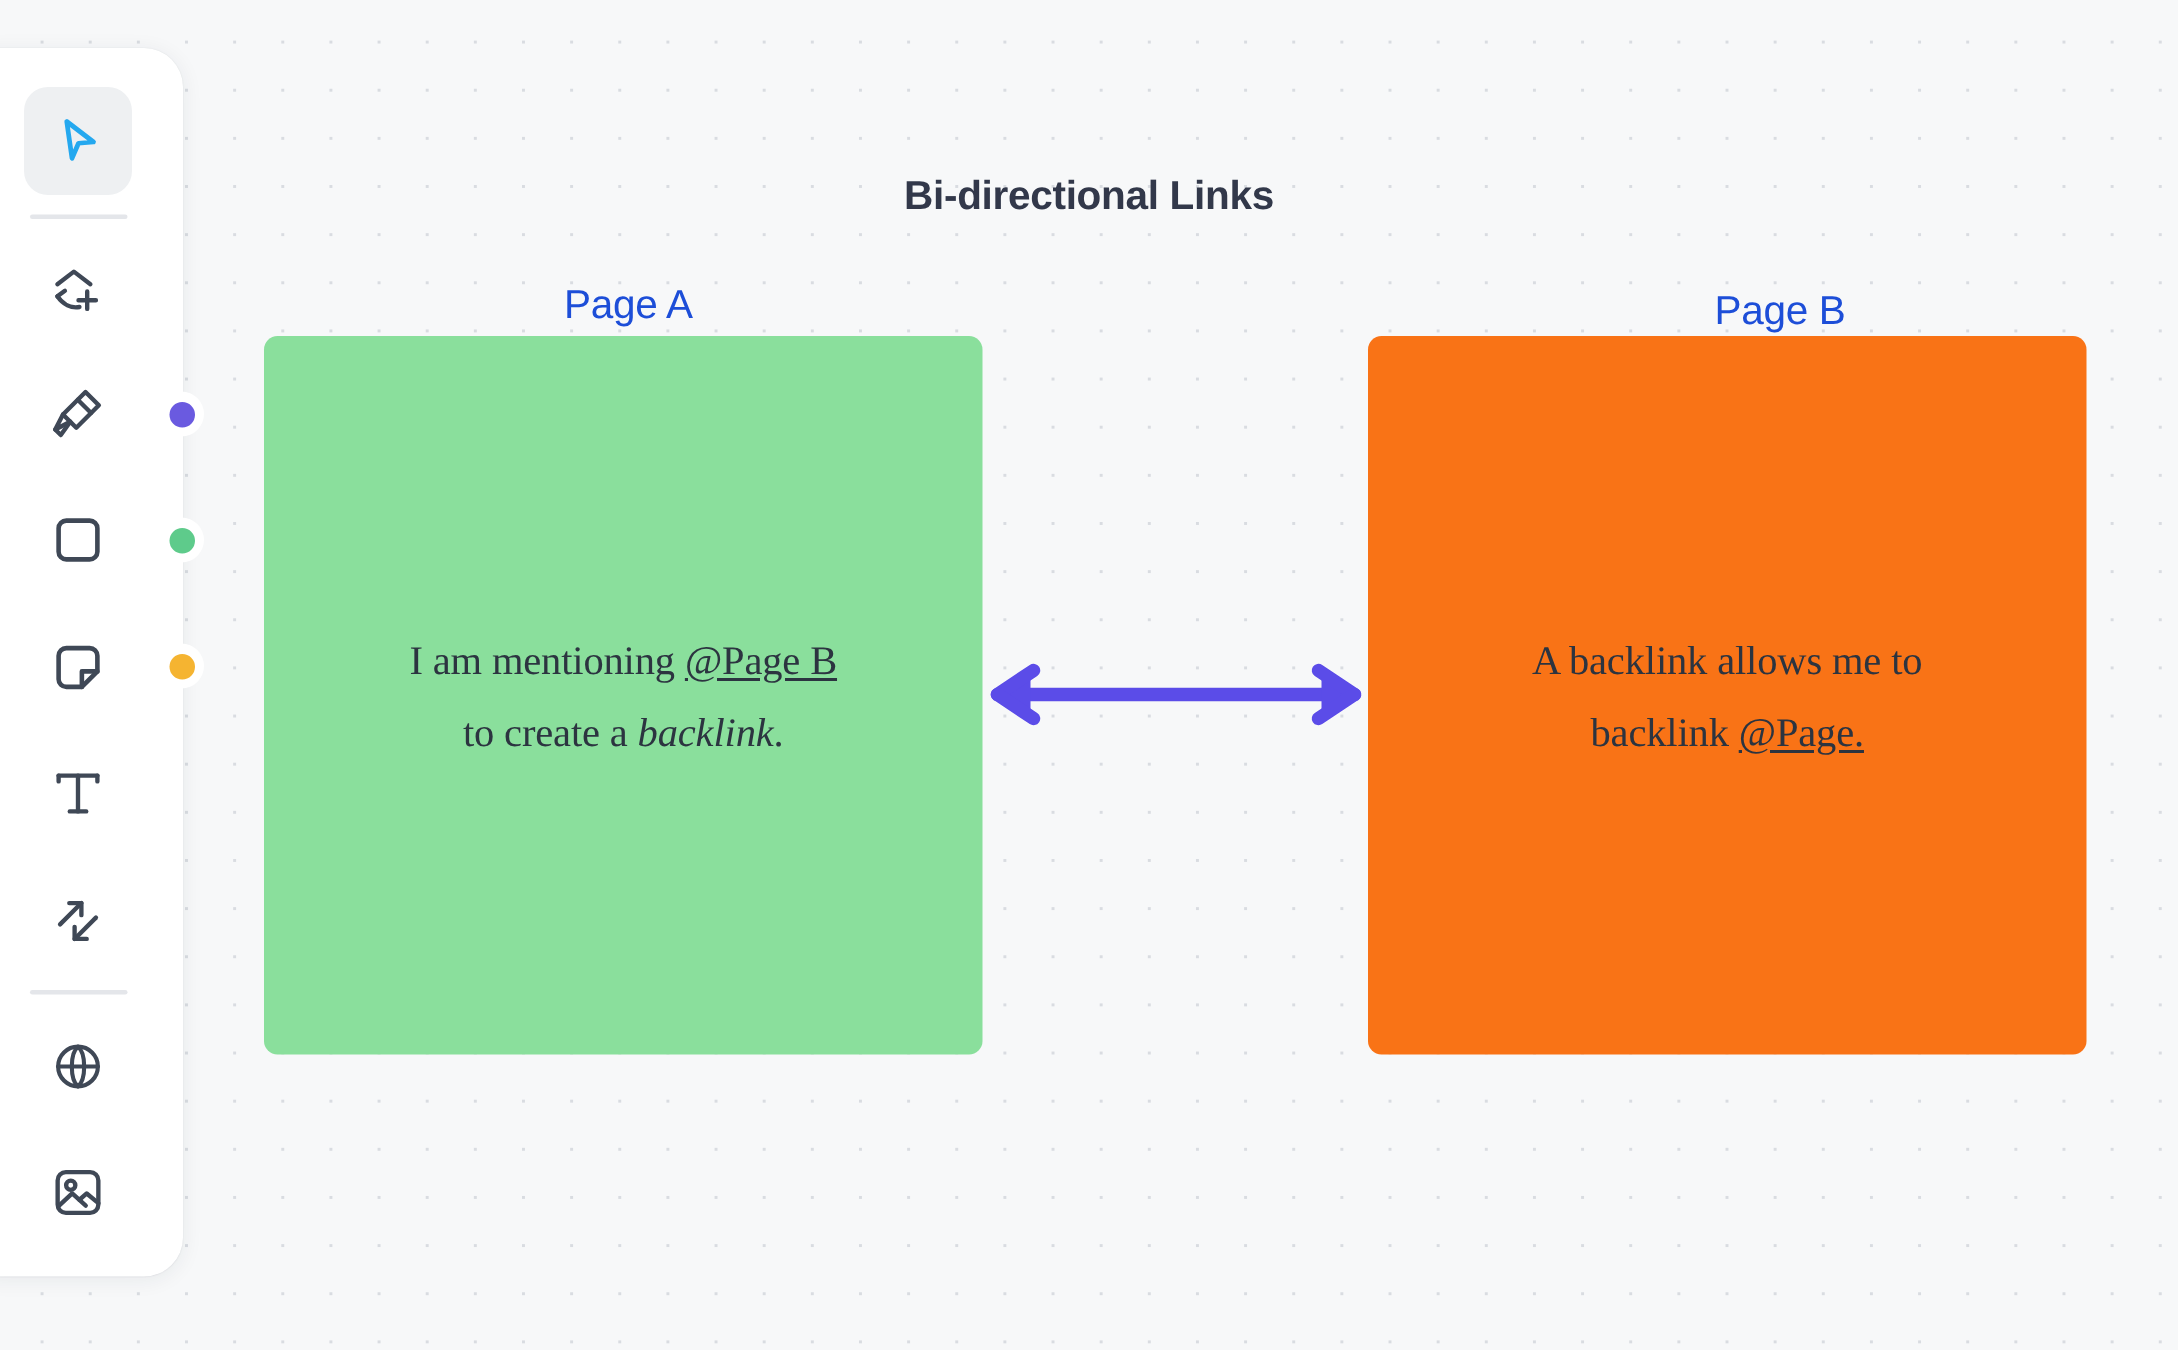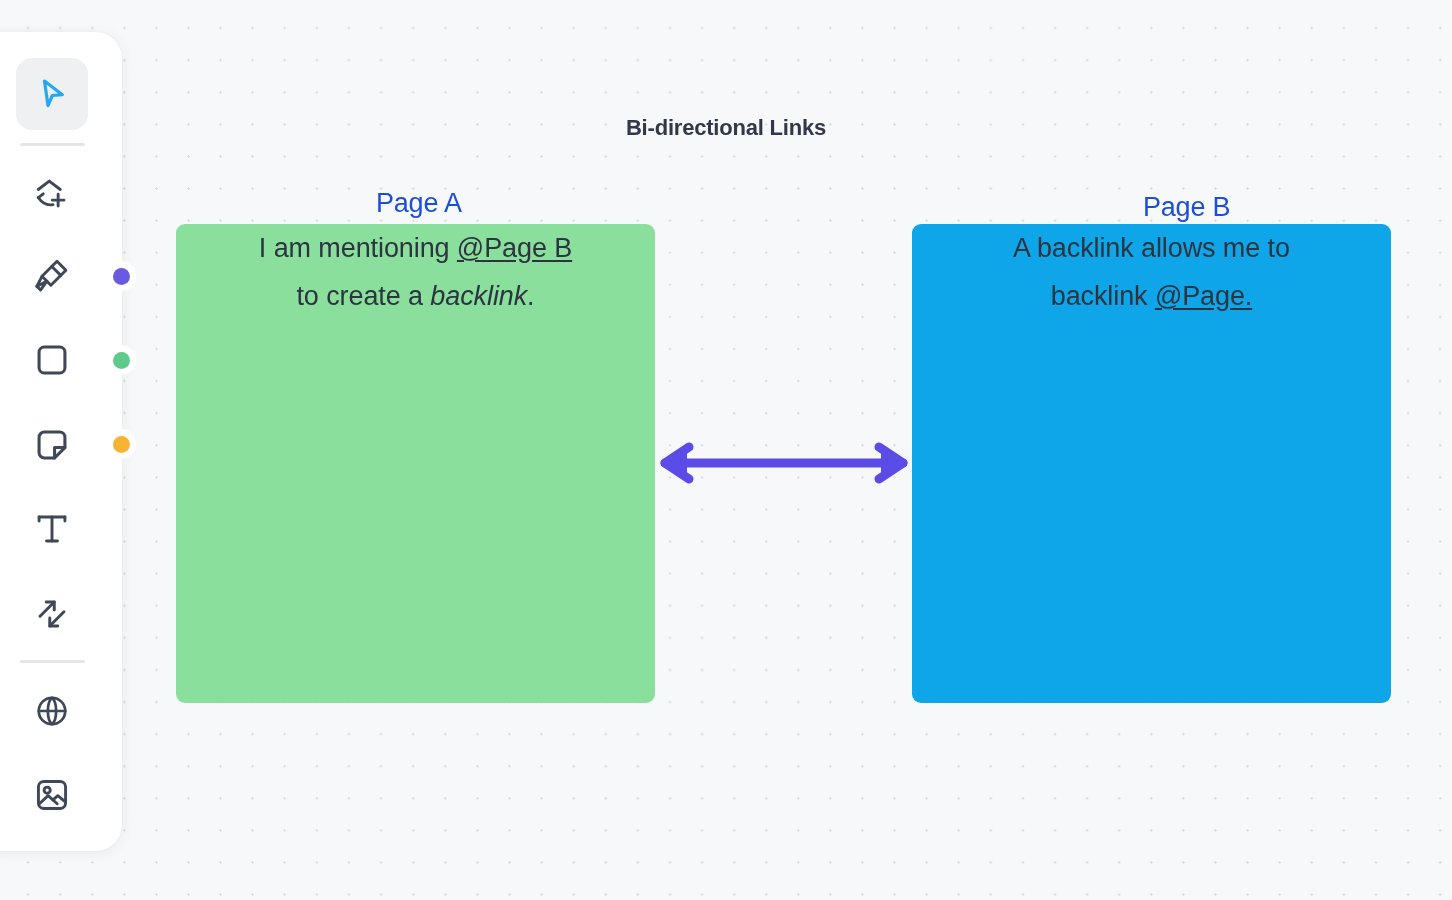--- a/index.html
+++ b/index.html
@@ -92,45 +92,46 @@
     border-radius: 50%;
   }
 
   
   #board-title {
     position: absolute;
     left: 0;
     top: 115px;
     width: 1452px;
     text-align: center;
-    font-size: 22px;
+    font-size: 27px;
     font-weight: bold;
     color: #32384a;
     letter-spacing: -0.2px;
   }
 
   .page-label {
     position: absolute;
     font-size: 27px;
     color: #1d4ed8;
     letter-spacing: -0.2px;
     white-space: nowrap;
   }
   #label-a { left: 376px; top: 188px; }
   #label-b { left: 1113px; top: 192px; margin-left: 30px; }
 
   .note-card {
     position: absolute;
     background: #8adf9c;
     border-radius: 9px;
     display: flex;
-    align-items: flex-start;
+    align-items: center;
     justify-content: center;
     box-sizing: border-box;
     cursor: pointer;
+    font-family: Liberation Serif, serif;
   }
   #card-a { left: 176px; top: 224px; width: 479px; height: 479px; }
   #card-b { left: 912px; top: 224px; width: 479px; height: 479px; }
 
   .note-text {
     font-size: 27px;
     line-height: 48px;
     color: #2c3440;
     text-align: center;
     padding: 0 26px;
@@ -160,21 +161,21 @@
   <div class="page-label" id="label-a">Page A</div>
   <div class="page-label" id="label-b">Page B</div>
 
   <div class="note-card" id="card-a" style="background: rgb(138, 223, 156);">
     <div class="note-text">
       <span>I am mentioning </span><span class="mention">@Page B</span><br>
       <span>to create a </span><span class="em">backlink</span><span>.</span>
     </div>
   </div>
 
-  <div class="note-card" id="card-b" style="background: #0ea5e9;">
+  <div class="note-card" id="card-b" style="background: #f97316;">
     <div class="note-text">
       <span>A backlink allows me to</span><br>
       <span>backlink </span><span class="mention">@Page.</span>
     </div>
   </div>
 
   <svg id="connector" viewBox="0 0 258 56">
     <g>
       <line x1="22" y1="28" x2="236" y2="28" stroke="#5b4ce8" stroke-width="9" stroke-linecap="butt"></line>
       <path d="M 8 28 L 32 11 L 32 45 Z" fill="#5b4ce8"></path>

